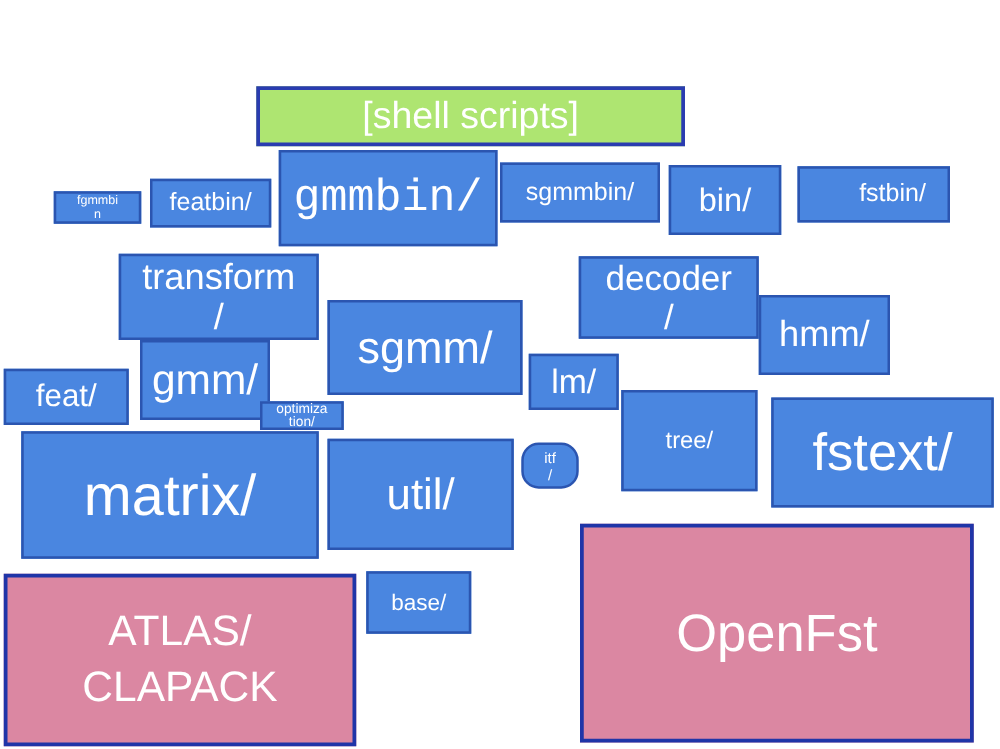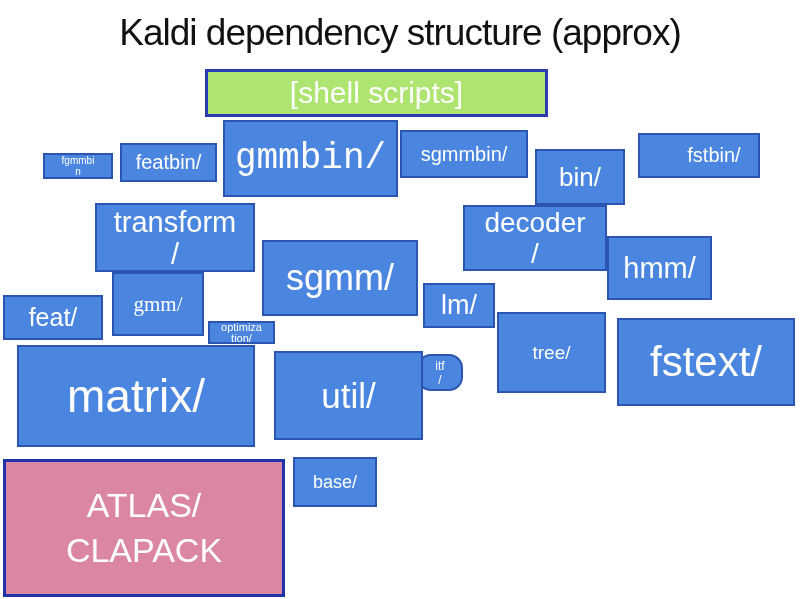--- a/index.html
+++ b/index.html
@@ -50,21 +50,20 @@
   .pink {
     background: var(--pink-fill, #db87a2);
     border: 3px solid var(--pink-border, #1f35a8);
   }
 </style>
 </head>
 <body>
 
 <div id="canvas">
 
-  <div id="title">Kaldi dependency structure (approx)</div>
 
   <div class="node green" style="left:205px; top:69px; width:343px; height:48px; font-size:30px;">
     <span>[shell scripts]</span>
   </div>
 
   <div class="node blue" style="left:43px; top:153px; width:70px; height:26px; font-size:10px; line-height:11px;">
     <span>fgmmbi
 n</span>
   </div>
 
@@ -73,21 +72,21 @@
   </div>
 
   <div class="node blue" style="left:223px; top:120px; width:175px; height:77px; font-size:36px;font-family:Liberation Mono, monospace;">
     <span>gmmbin/</span>
   </div>
 
   <div class="node blue" style="left:400px; top:130px; width:128px; height:48px; font-size:20px;">
     <span>sgmmbin/</span>
   </div>
 
-  <div class="node blue" style="left:535px; top:132px; width:90px; height:56px; font-size:26px;margin-top:17px;">
+  <div class="node blue" style="left:535px; top:132px; width:90px; height:56px; font-size:26px;">
     <span>bin/</span>
   </div>
 
   <div class="node blue" style="left:638px; top:133px; width:122px; height:45px; font-size:20px;padding-left:30px;">
     <span>fstbin/</span>
   </div>
 
   <div class="node blue" style="left:95px; top:203px; width:160px; height:69px; font-size:29px; line-height:32px;">
     <span>transform
 /</span>
@@ -99,21 +98,21 @@
   </div>
 
   <div class="node blue" style="left:262px; top:240px; width:156px; height:76px; font-size:36px;">
     <span>sgmm/</span>
   </div>
 
   <div class="node blue" style="left:607px; top:236px; width:105px; height:64px; font-size:29px;text-align:center;">
     <span>hmm/</span>
   </div>
 
-  <div class="node blue" style="left:112px; top:272px; width:92px; height:64px; font-size:21px;font-family:Liberation Serif, serif;">
+  <div class="node blue" style="left:112px; top:272px; width:104px; height:64px; font-size:34px;">
     <span>gmm/</span>
   </div>
 
   <div class="node blue" style="left:3px; top:295px; width:100px; height:45px; font-size:25px;">
     <span>feat/</span>
   </div>
 
   <div class="node blue" style="left:423px; top:283px; width:72px; height:45px; font-size:27px;">
     <span>lm/</span>
   </div>
@@ -133,27 +132,30 @@
   </div>
 
   <div class="node blue" style="left:617px; top:318px; width:178px; height:88px; font-size:42px;">
     <span>fstext/</span>
   </div>
 
   <div class="node blue" style="left:17px; top:345px; width:238px; height:102px; font-size:46px;">
     <span>matrix/</span>
   </div>
 
-  <div class="node blue" style="left:262px; top:351px; width:149px; height:89px; font-size:35px;margin-left:12px;">
+  <div class="node blue" style="left:262px; top:351px; width:149px; height:89px; font-size:35px;">
     <span>util/</span>
   </div>
 
   <div class="node blue" style="left:293px; top:457px; width:84px; height:50px; font-size:18px;">
     <span>base/</span>
   </div>
 
   <div class="node pink" style="left:3px; top:459px; width:282px; height:138px; font-size:34px; line-height:45px;">
     <span>ATLAS/
 CLAPACK</span>
   </div>
 
+  <div class="node pink" style="left:464px; top:419px; width:315px; height:175px; font-size:42px;">
+    <span>OpenFst</span>
+  </div>
 
 </div>
 
 </body></html>

